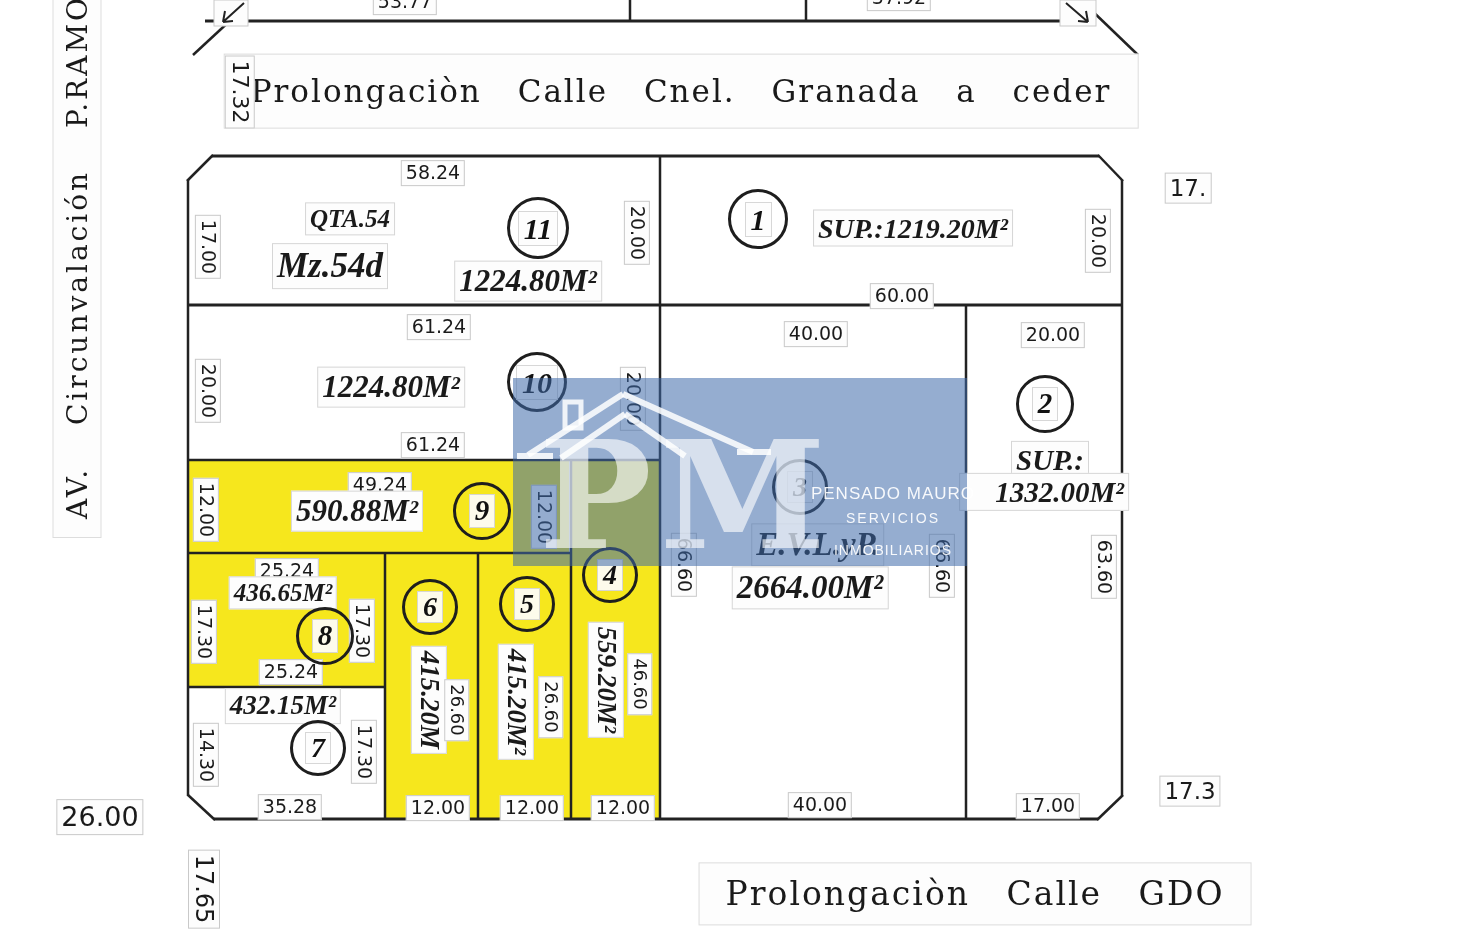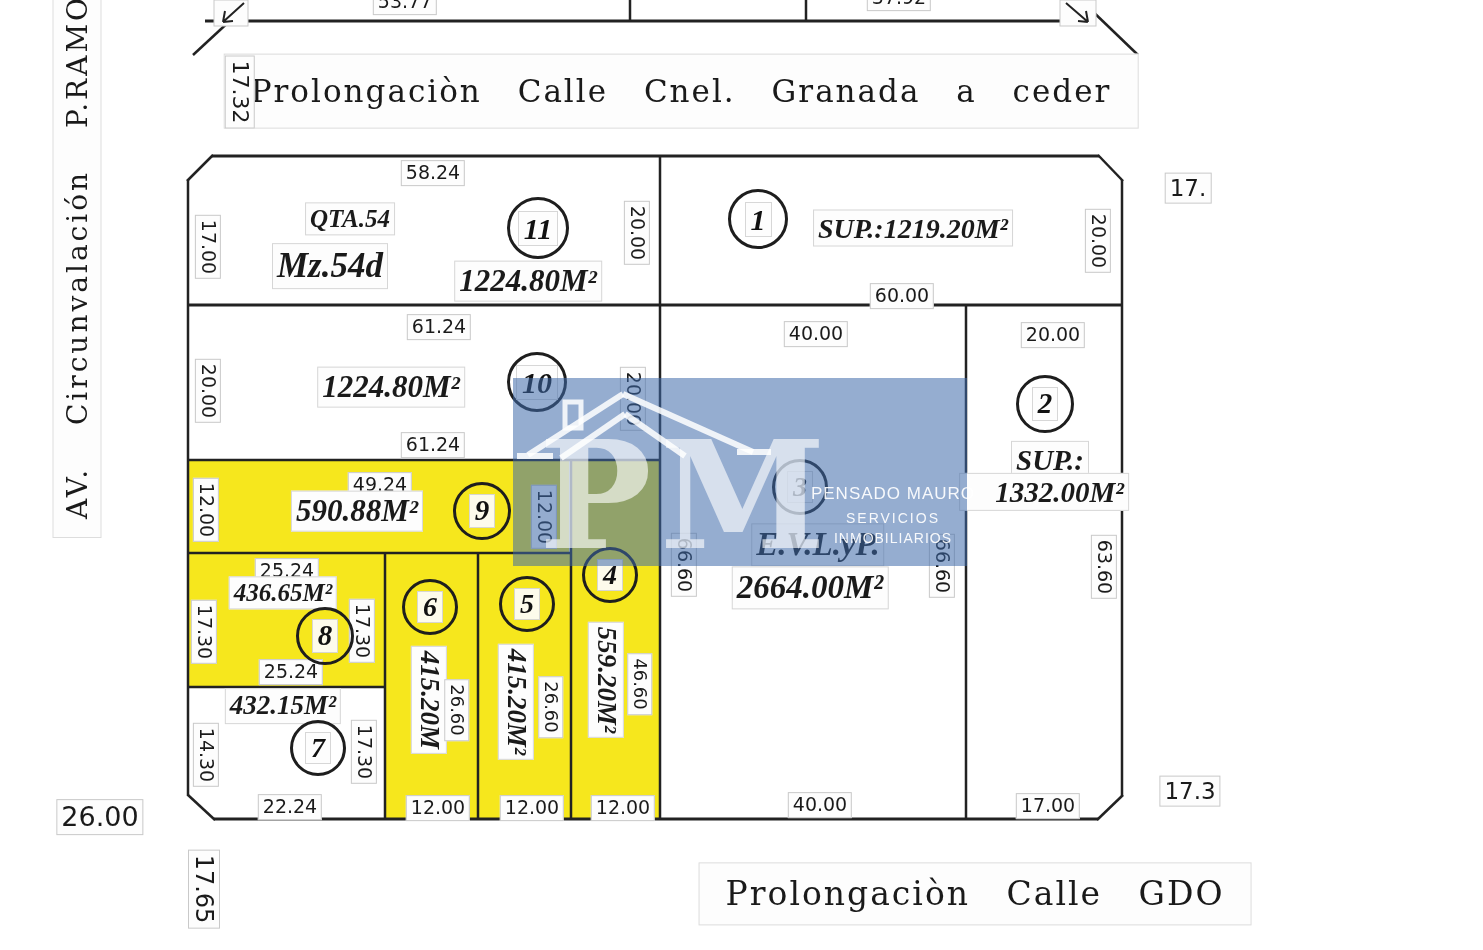--- a/index.html
+++ b/index.html
@@ -20,21 +20,21 @@
        font-family:"Liberation Serif","DejaVu Serif",serif;font-style:italic;font-weight:bold;}
   .lot-circle span{background:rgba(253,253,253,0.92);border:1px solid rgba(190,190,190,0.6);
        padding:0 5px;line-height:1.1;color:#111;}
   #watermark{position:absolute;left:513px;top:378px;width:454px;height:188px;z-index:50;
        background:rgba(62,105,170,0.55);}
   #wm-initials{position:absolute;left:26px;top:42px;font-family:"DejaVu Serif",serif;font-weight:bold;
        font-size:150px;line-height:1;letter-spacing:8px;color:rgba(255,255,255,0.62);}
   #wm-company{position:absolute;left:292px;top:106px;width:176px;text-align:center;
        color:rgba(255,255,255,0.92);font-family:"Liberation Sans",sans-serif;}
   #wm-company .l1{font-size:17px;letter-spacing:1px;margin-bottom:6px;}
-  #wm-company .l2{font-size:14px;letter-spacing:2px;margin-bottom:4px;}
+  #wm-company .l2{font-size:14px;letter-spacing:2px;margin-bottom:16px;}
   #wm-company .l3{font-size:14px;letter-spacing:1px;}
 </style>
 </head>
 <body>
 
 <div id="canvas">
 
   <svg id="lines-svg" width="1483" height="950">
 
     <rect x="189" y="461" width="380" height="91" fill="#f6e71d"></rect>
@@ -156,21 +156,21 @@
     </div>
   <div class="lbl dim vert" style="left:362px;top:631px;">17.30</div>
   <div class="lbl dim" style="left:291px;top:672px;">25.24</div>
 
   <div class="lbl ar" style="left:283px;top:706px;font-size:27px;">432.15M²</div>
   <div class="lbl dim vert" style="left:206px;top:755px;">14.30</div>
   <div class="lot-circle" style="left:318px;top:748px;width:50px;height:50px;font-size:28px;">
       <span>7</span>
     </div>
   <div class="lbl dim vert" style="left:364px;top:752px;">17.30</div>
-  <div class="lbl dim" style="left:290px;top:807px;">22.24</div>
+  <div class="lbl dim" style="left:290px;top:807px;">35.28</div>
 
   <div class="lot-circle" style="left:430px;top:607px;width:50px;height:50px;font-size:28px;">
       <span>6</span>
     </div>
   <div class="lbl ar vert" style="left:429px;top:700px;font-size:27px;">415.20M</div>
   <div class="lbl dim vert" style="left:457px;top:710px;font-size:18px;">26.60</div>
   <div class="lbl dim" style="left:438px;top:808px;">12.00</div>
 
   <div class="lot-circle" style="left:527px;top:604px;width:50px;height:50px;font-size:28px;">
       <span>5</span>

